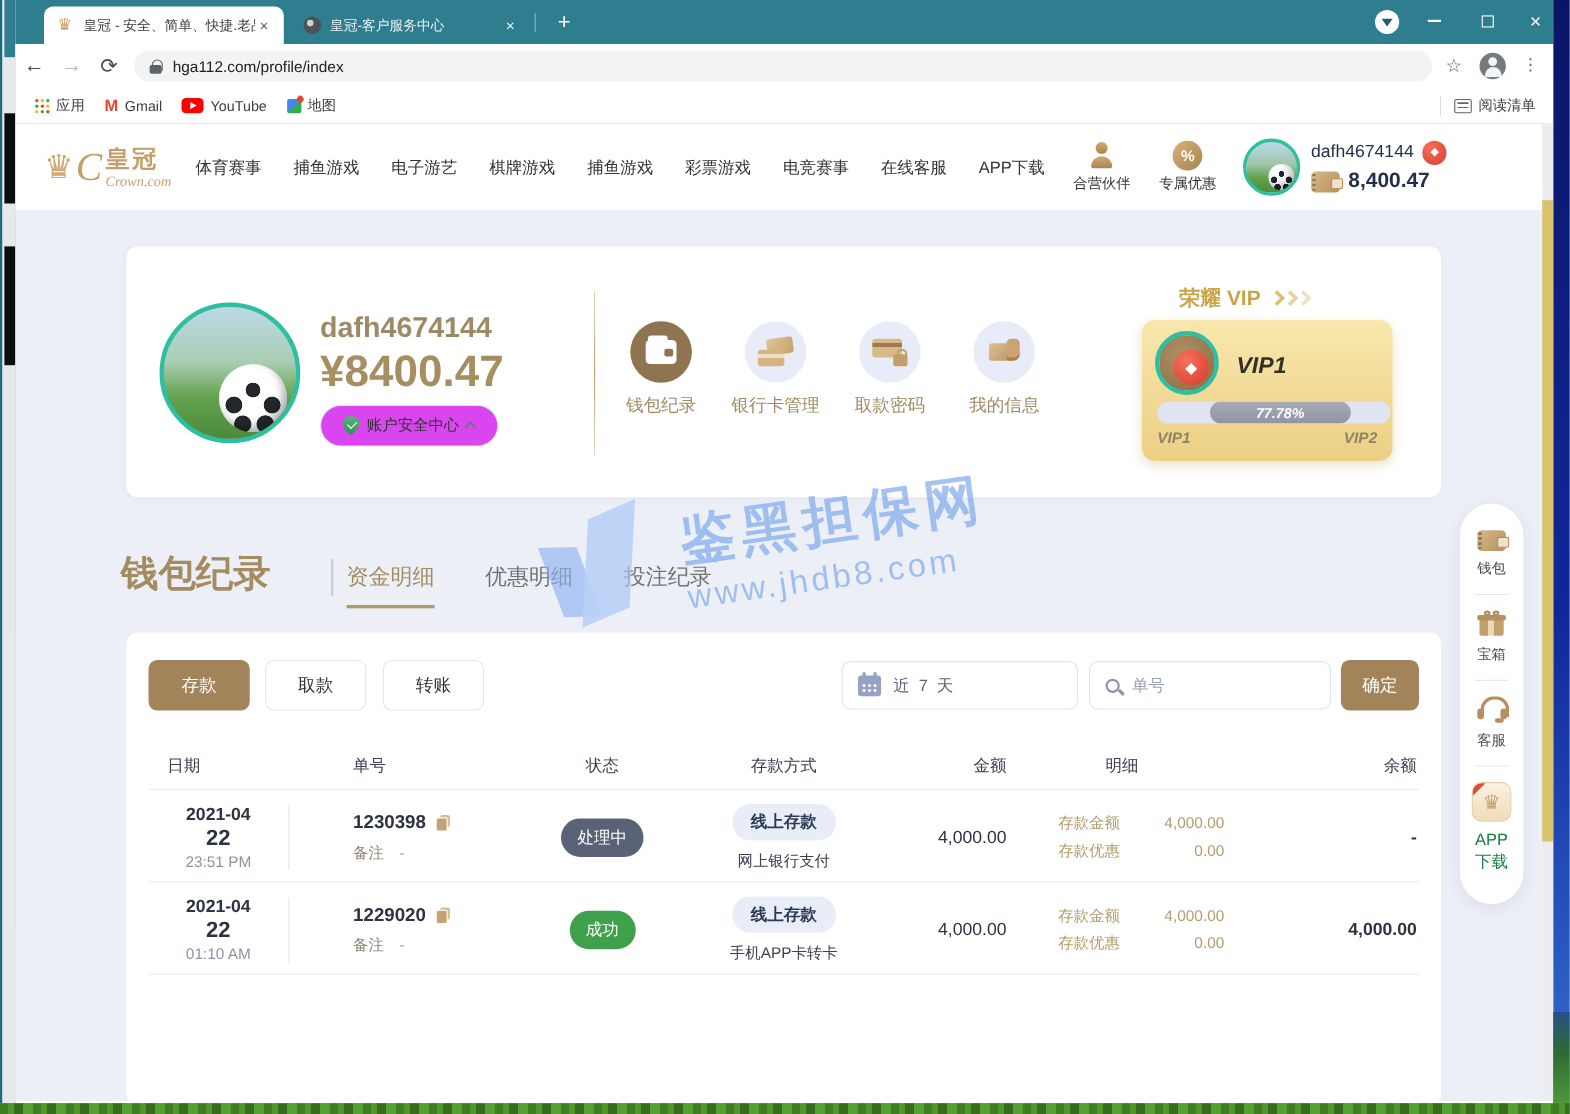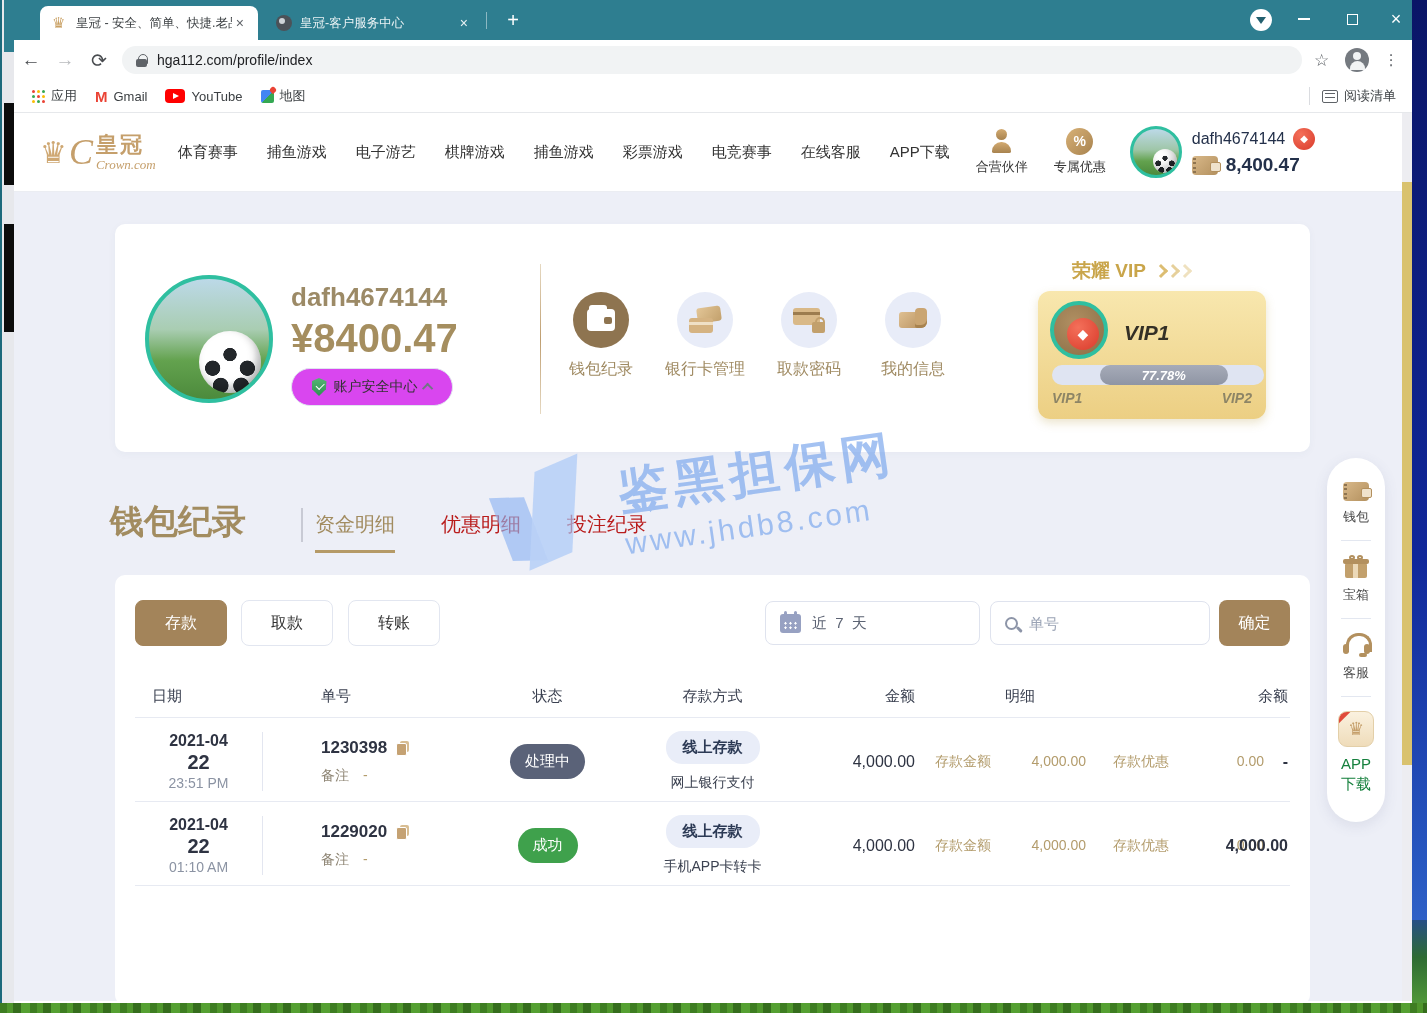--- a/index.html
+++ b/index.html
@@ -191,21 +191,21 @@
   .wm-logo{position:relative;width:108px;height:112px;}
   .wm-logo .l{position:absolute;left:4px;top:30px;width:36px;height:62px;background:#8db4f2;transform:skewY(20deg) rotate(-14deg);opacity:.85;}
   .wm-logo .r{position:absolute;left:36px;top:4px;width:46px;height:90px;background:#a9c8f7;transform:skewY(-26deg) rotate(12deg);opacity:.9;}
   .wm-text .wm1{font-size:50px;font-weight:bold;color:var(--wm);letter-spacing:6px;}
   .wm-text .wm2{font-size:30px;color:var(--wm);letter-spacing:3px;margin-top:2px;}
 
   
   .sect-title{position:absolute;left:96px;top:386px;font-size:34px;font-weight:bold;color:#a28c60;z-index:2;}
   .sect-vdiv{position:absolute;left:287px;top:395px;width:2px;height:34px;background:#c8cad4;z-index:2;}
   .sect-tabs{position:absolute;left:301px;top:398px;display:flex;gap:46px;z-index:2;}
-  .sect-tabs .stab{font-size:20px;color:#b91c1c;padding-bottom:12px;white-space:nowrap;}
+  .sect-tabs .stab{font-size:20px;color:#737373;padding-bottom:12px;white-space:nowrap;}
   .sect-tabs .stab.active{color:#a28c60;border-bottom:3px solid #b59a67;}
 
   
   .table-card{left:101px;top:462px;width:1195px;height:430px;z-index:3;}
   .filters{position:absolute;left:20px;top:25px;right:20px;height:46px;}
   .fbtn{position:absolute;top:0;width:92px;height:46px;border-radius:8px;background:#fff;border:1px solid #e2e6f0;font-size:16px;color:#333;
     display:flex;align-items:center;justify-content:center;}
   .fbtn.active{background:var(--gold);border-color:var(--gold);color:#fff;}
   .fbtn.b1{left:0;}.fbtn.b2{left:106px;}.fbtn.b3{left:213px;}
   .date-field{position:absolute;left:630px;top:1px;width:215px;height:44px;border:1px solid #dfe3ee;border-radius:8px;background:#fff;
@@ -247,21 +247,21 @@
   .c-order .remark{margin-top:9px;font-size:14px;color:#8d8473;}
   .c-order .remark .dash{margin-left:14px;color:#b39c6c;}
   .c-status{text-align:center;}
   .pill-status{display:inline-block;padding:8px 15px;border-radius:18px;color:#fff;font-size:15px;}
   .pill-status.pending{background:var(--pending);}
   .pill-status.success{background:var(--success);}
   .c-method{text-align:center;}
   .pill-method{display:inline-block;padding:7px 17px;border-radius:16px;background:#e9edf8;color:#2c3a55;font-weight:bold;font-size:15px;}
   .c-method .mdetail{margin-top:10px;font-size:14px;color:#3c4251;}
   .c-amount{text-align:right;font-size:16px;}
-  .c-detail{display:flex;flex-direction:row;gap:7px;align-items:flex-end;padding-right:12px;}
+  .c-detail{display:flex;flex-direction:column;gap:7px;align-items:flex-end;padding-right:12px;}
   .c-detail .dl{display:flex;}
   .c-detail .dlab{color:var(--detail-gold);font-size:14px;width:76px;text-align:right;}
   .c-detail .dval{color:var(--detail-gold);font-size:14px;width:95px;text-align:right;}
   .c-balance{text-align:right;font-size:16px;font-weight:bold;padding-right:2px;}
   .tbl-bottom{border-top:1px solid #e7eaf2;}
 
   
   .side-panel{position:absolute;left:1313px;top:345px;width:58px;height:364px;background:#fff;border-radius:29px;
     box-shadow:0 4px 14px rgba(80,90,130,.12);z-index:6;display:flex;flex-direction:column;align-items:center;padding-top:24px;}
   .sp-item{display:flex;flex-direction:column;align-items:center;}

